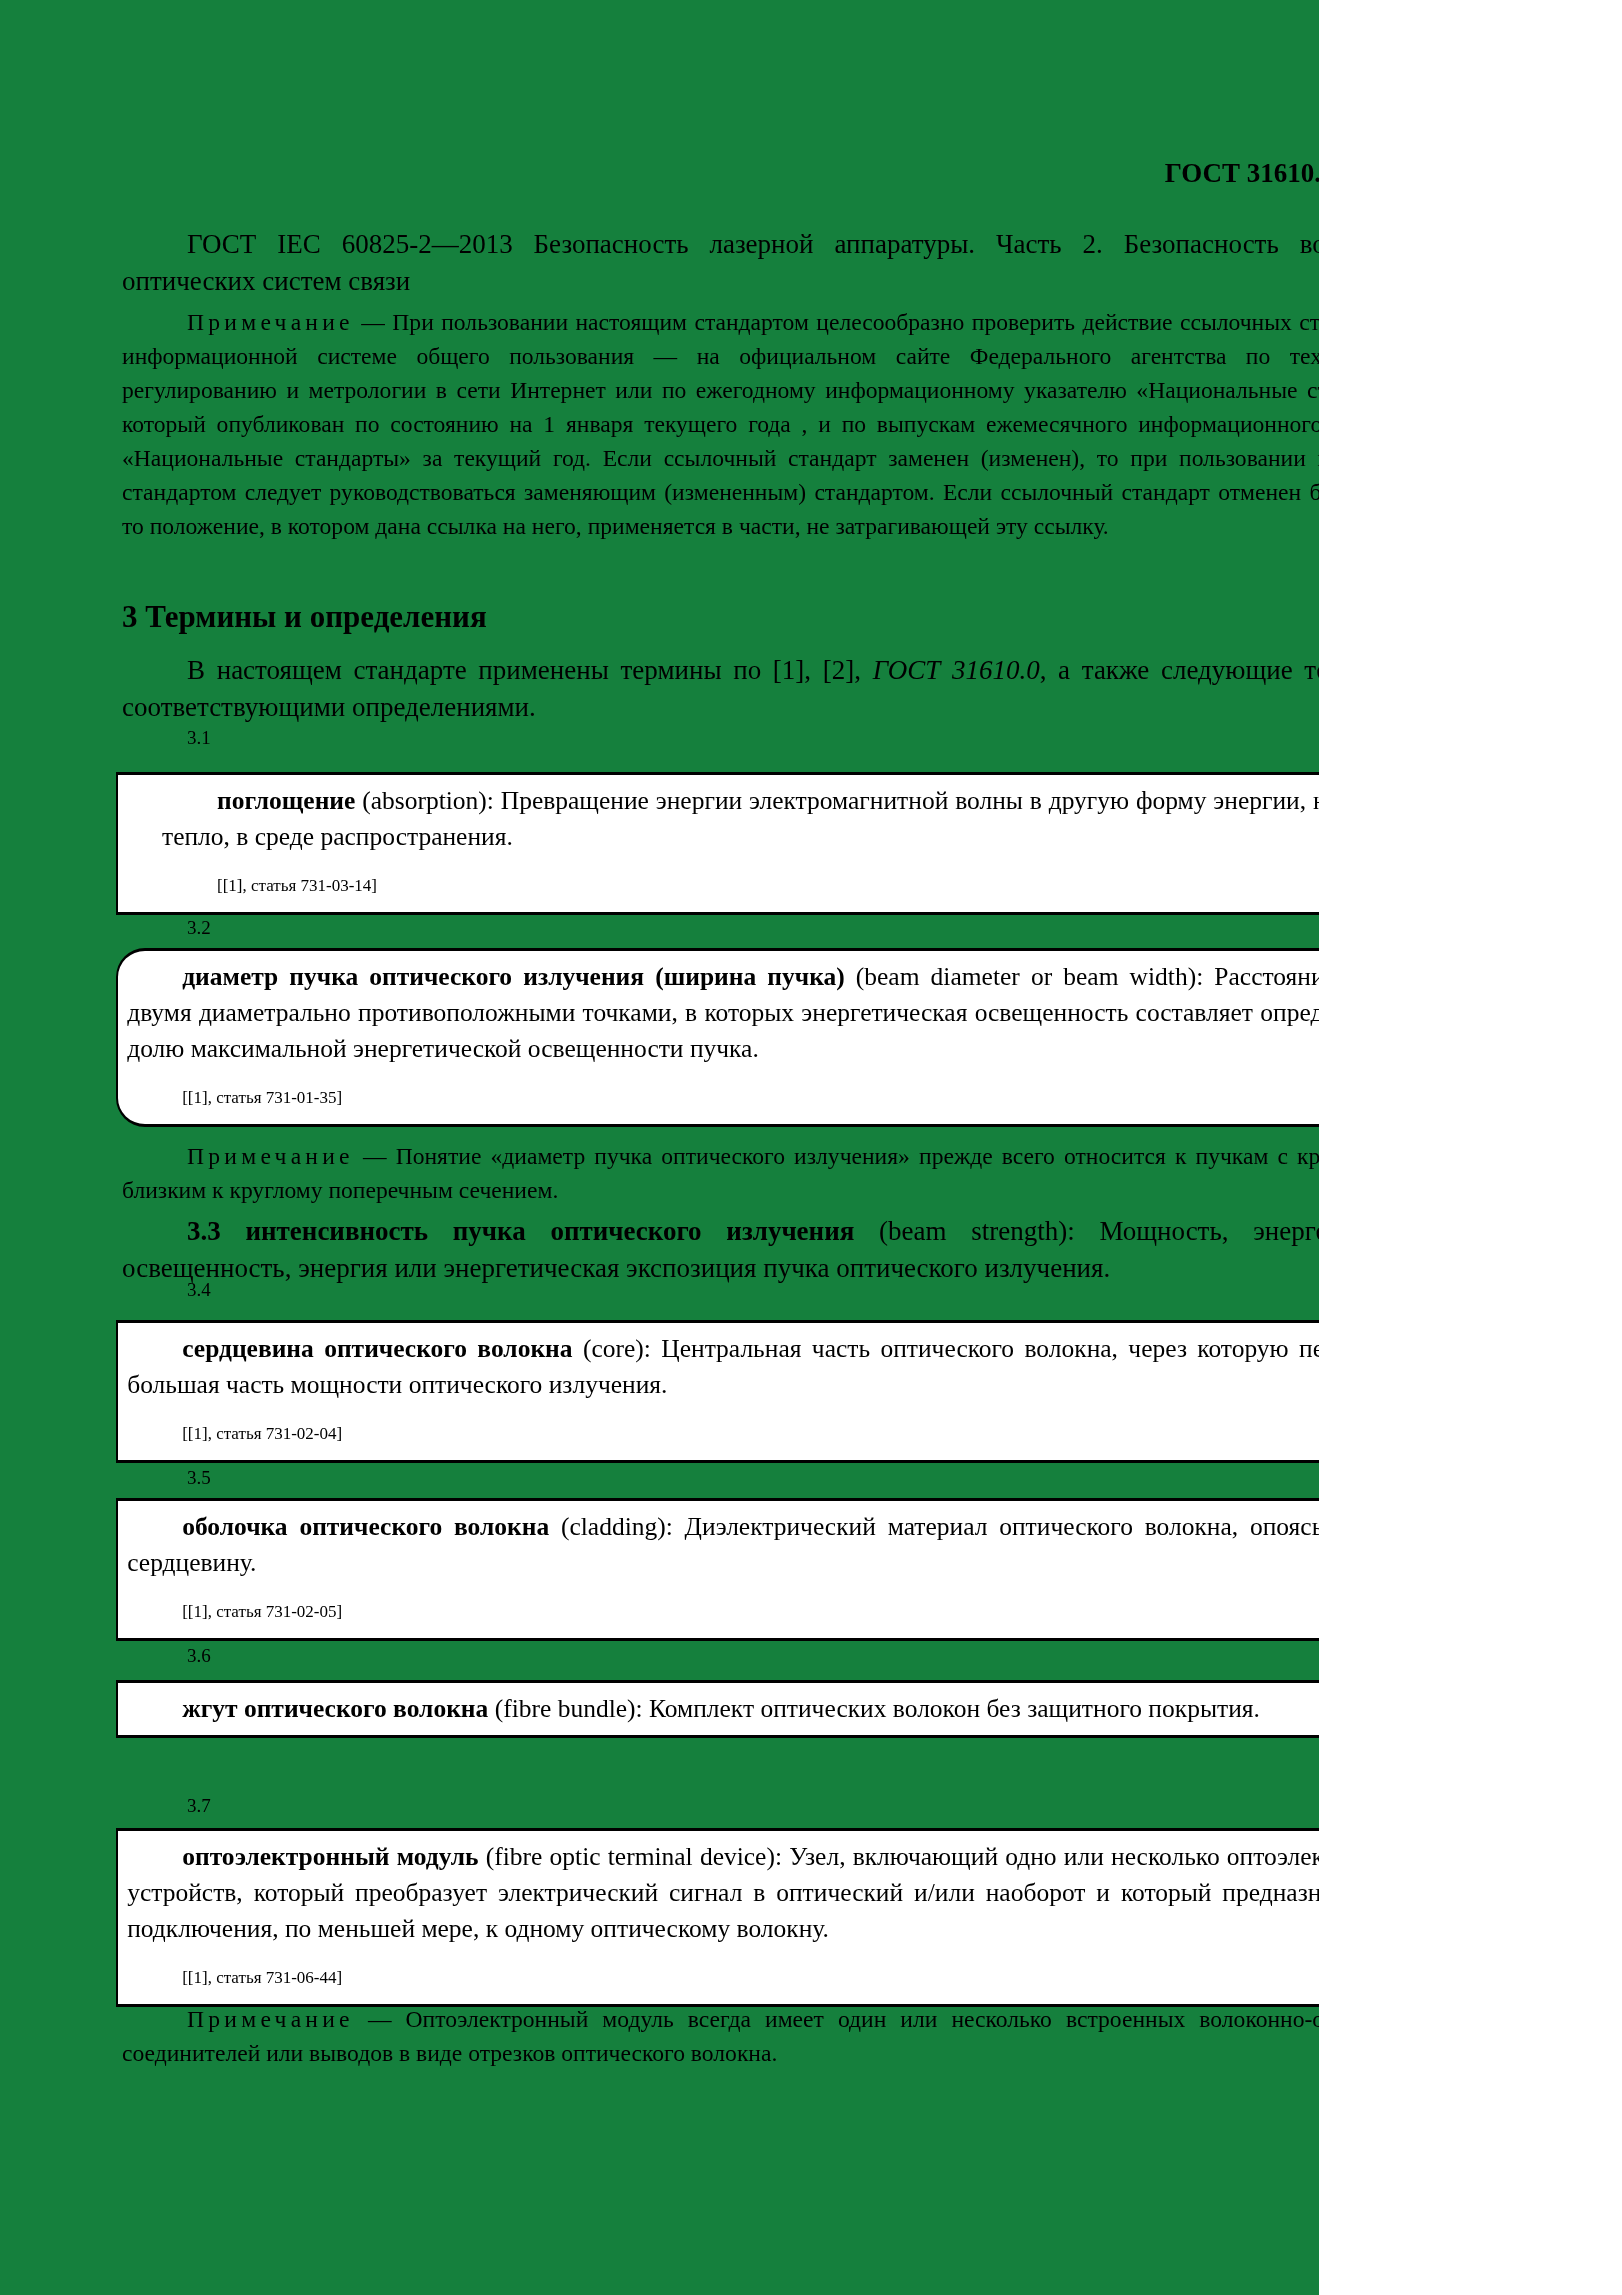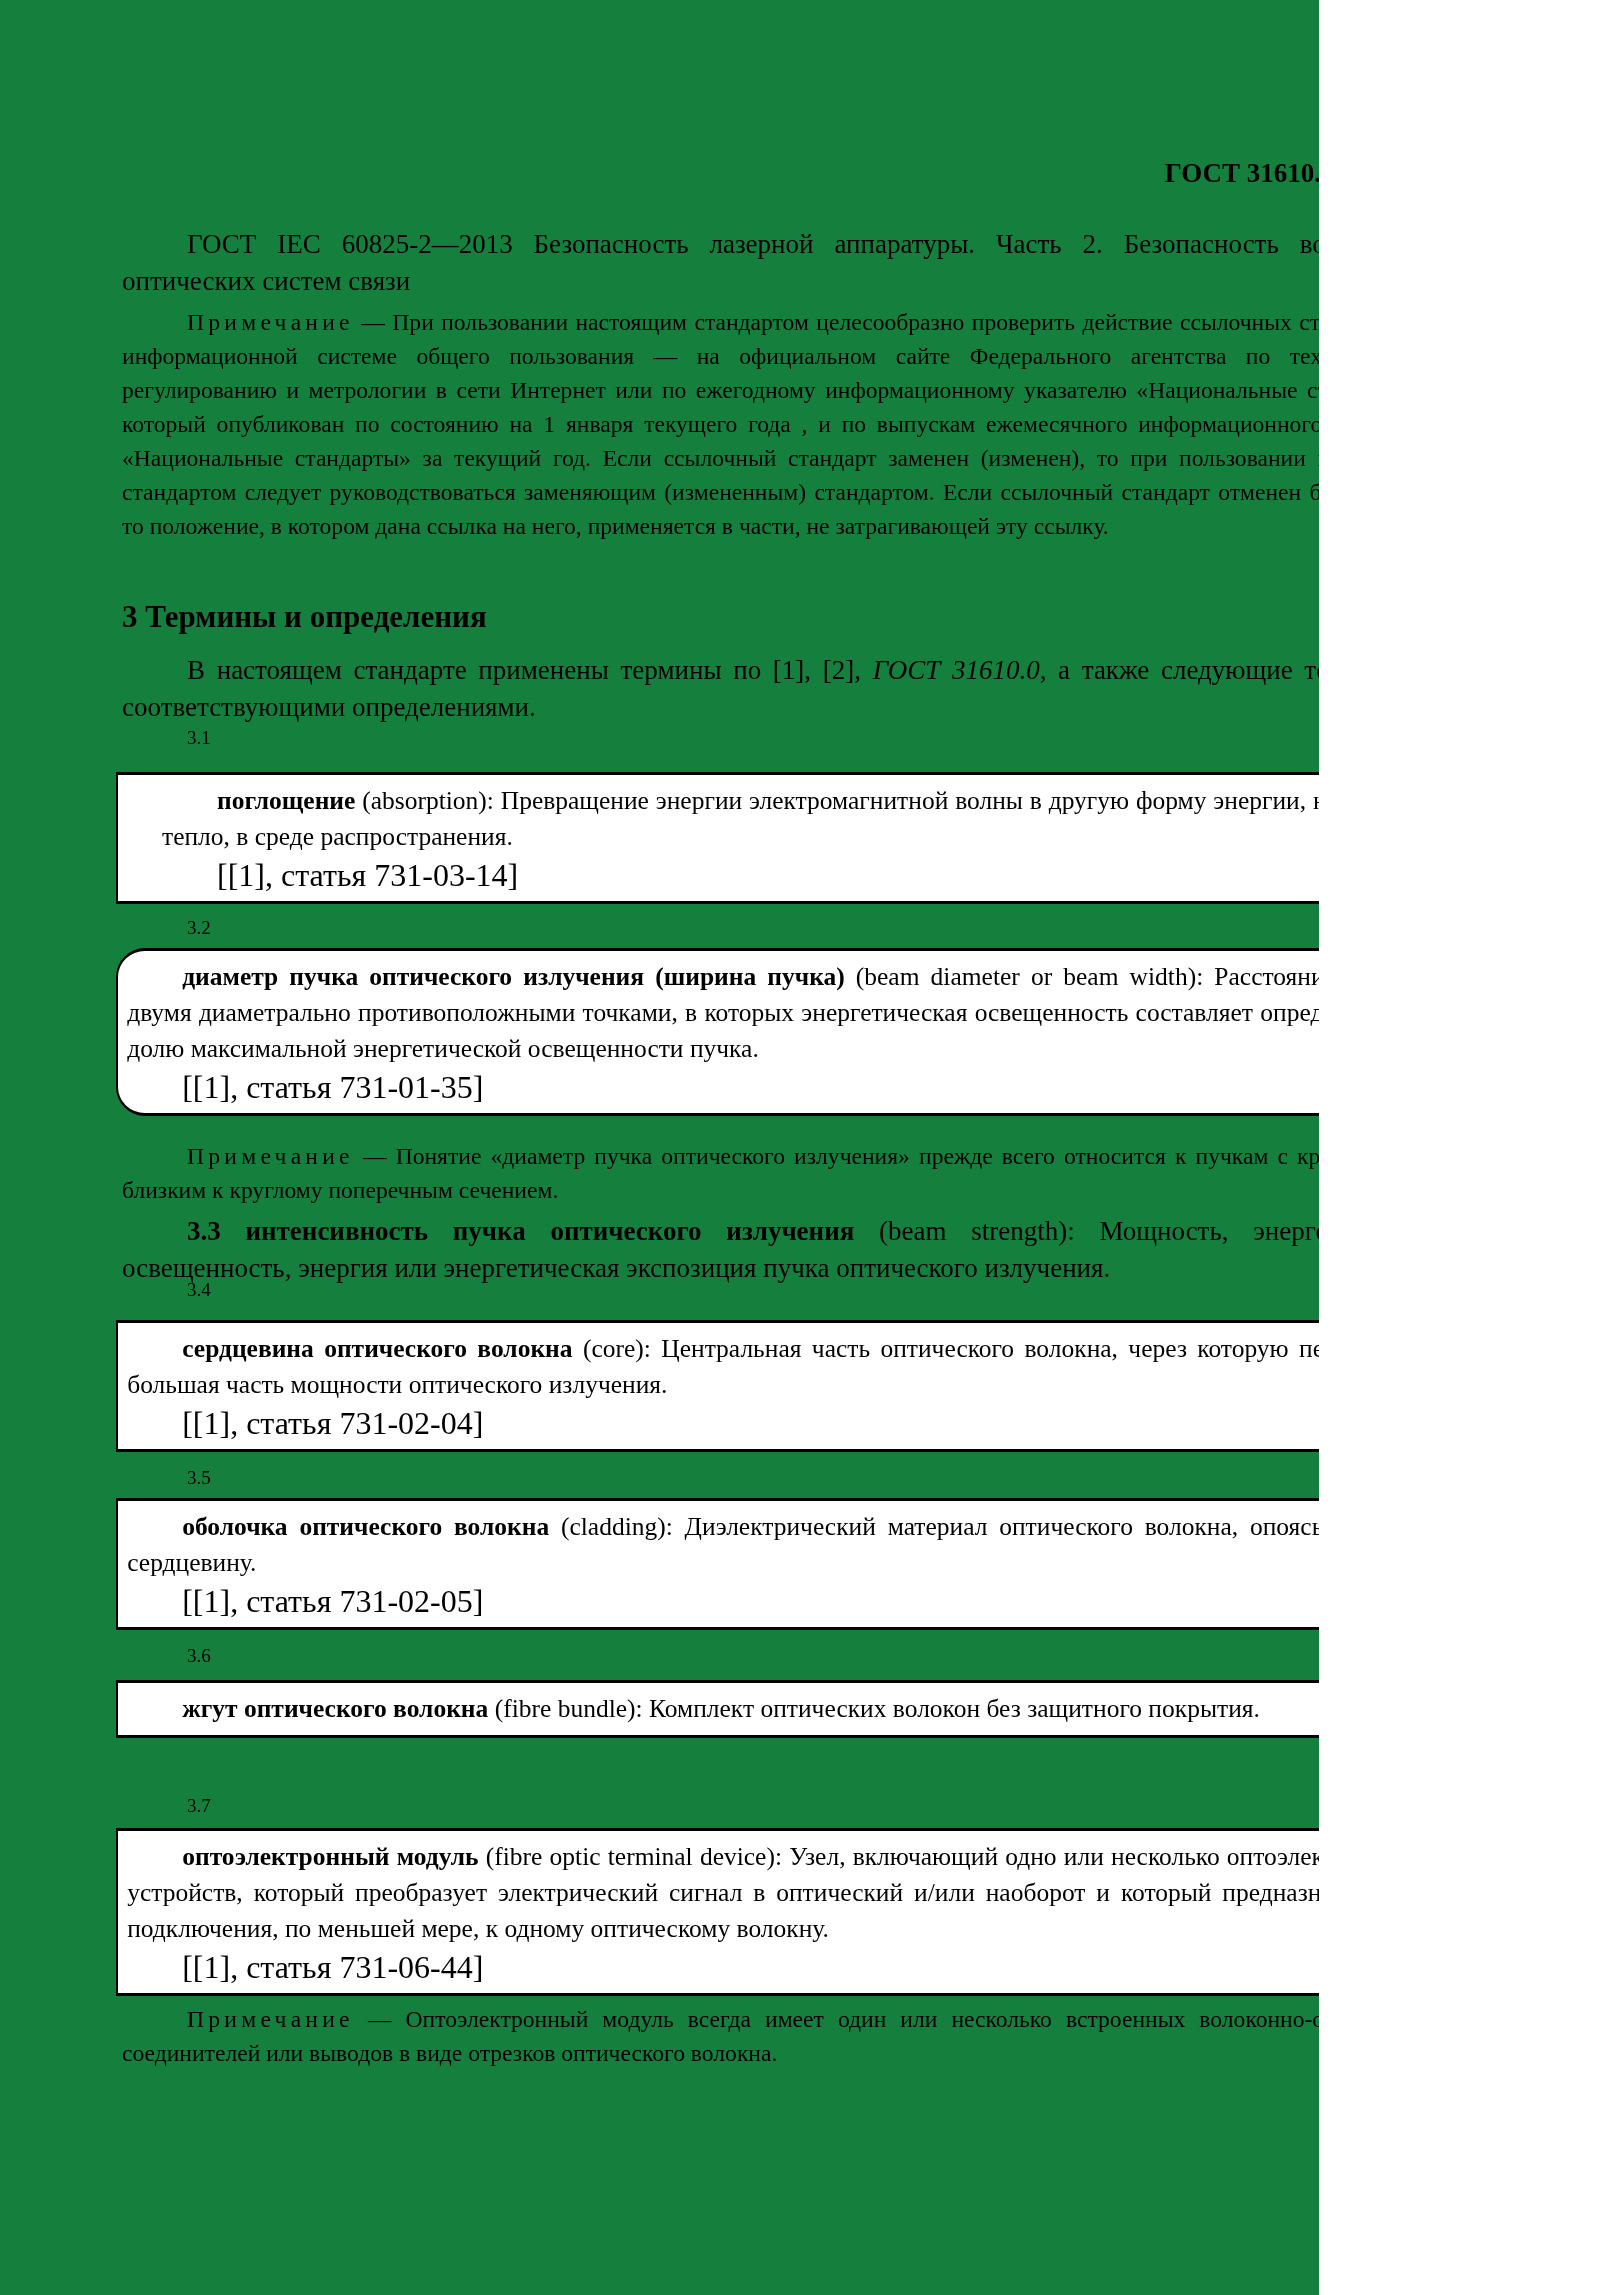--- a/index.html
+++ b/index.html
@@ -15,21 +15,21 @@
   .note { font-size:23.6px; line-height:34px; text-align:justify; text-indent:65px; }
   .sp { letter-spacing:0.18em; }
   .h1 { font-size:31px; font-weight:700; line-height:37px; }
   .label-line { font-size:19px; line-height:37px; text-indent:65px; }
   .box {
     position:absolute; left:116px; width:1313px; box-sizing:border-box;
     border:2.6px solid #000; border-top-width:3.9px; border-bottom-width:3.9px;
     padding:7.9px 9.2px; background:#fff;
   }
   .def { font-size:25.5px; line-height:36px; text-align:justify; text-indent:55px; }
-  .src { font-size:32px; line-height:36px; text-indent:55px; margin-top:2px; }
+  .src { font-size:17px; line-height:36px; text-indent:55px; margin-top:13px; }
   .b { font-weight:700; }
   .i { font-style:italic; }
   .pg { font-size:27px; line-height:33px; text-align:right; }
 </style>
 </head>
 <body>
 
 <div class="page">
 
   <div class="blk doc-code" style="top:158px;">ГОСТ 31610.28—2017</div>

